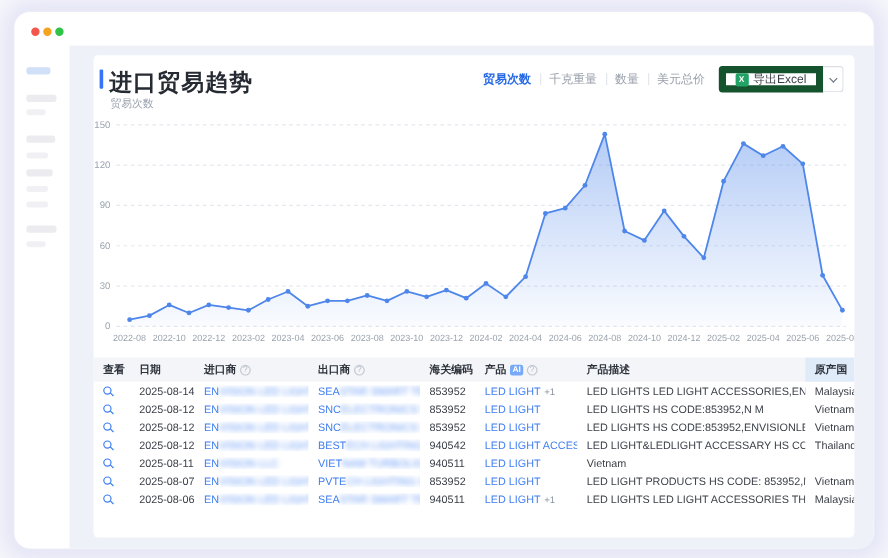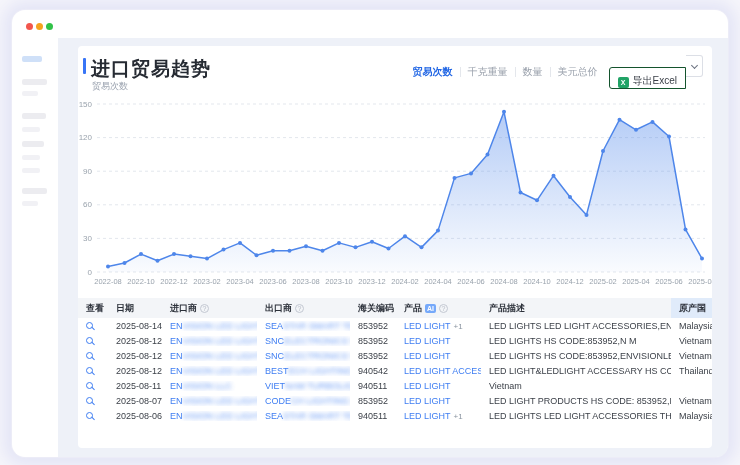--- a/index.html
+++ b/index.html
@@ -28,23 +28,23 @@
     background:#ffffff; border-radius:4px; overflow:hidden; }
 
   .accent { position:absolute; left:5px; top:12px; width:3px; height:16px; background:#3875f6; border-radius:1px; }
   .title { position:absolute; left:13px; top:10px; font-size:19px; font-weight:700; color:#262b33; letter-spacing:1px; }
 
   .header-right { position:absolute; right:9px; top:9px; display:flex; align-items:center; gap:7px; }
   .tab { font-size:10px; color:#9aa1ac; cursor:pointer; white-space:nowrap; }
   .tab.active { color:#2468e5; font-weight:700; }
   .tab-div { width:1px; height:10px; background:#e4e7ec; }
   .export-group { display:flex; margin-left:4px; }
-  .export-btn { display:flex; align-items:flex-end; gap:4px; height:22px; padding:0 8px;
-    border:1px solid #14532d; border-radius:3px 0 0 3px; background:#fff; cursor:pointer;
-    font-size:10px; color:#3a3f47; white-space:nowrap;margin-top:12px; }
+  .export-btn { display:flex; align-items:center; gap:4px; height:22px; padding:0 8px;
+    border:6px solid #14532d; border-radius:3px 0 0 3px; background:#fff; cursor:pointer;
+    font-size:10px; color:#3a3f47; white-space:nowrap; }
   .excel-ic { display:inline-flex; width:11px; height:11px; background:#21a366; border-radius:2px;
     color:#fff; font-size:7px; font-weight:700; align-items:center; justify-content:center; }
   .caret-btn { display:flex; align-items:center; justify-content:center; width:17px; height:22px;
     border:1px solid #dcdfe6; border-left:none; border-radius:0 3px 3px 0; background:#fff; cursor:pointer; }
   .chev { width:5px; height:5px; border-right:1.4px solid #6b7280; border-bottom:1.4px solid #6b7280;
     transform:rotate(45deg); margin-top:-2px; }
 
   .unit-label { position:absolute; left:14px; top:34px; font-size:9px; color:#98a0ad; }
   .chart-wrap { position:absolute; left:0; top:46px; width:634px; height:200px; }
 
@@ -279,21 +279,21 @@
     <div class="cell blue"><span>VIET</span><span class="blur">NAM TURBOLIGHT</span><span></span></div>
     <div class="cell dark">940511</div>
     <div class="cell blue"><span>LED LIGHT</span></div>
     <div class="cell dark">Vietnam</div>
   </div>
 
   <div class="trow">
     <div class="cell"><span class="mag"></span></div>
     <div class="cell dark">2025-08-07</div>
     <div class="cell blue"><span>EN</span><span class="blur">VISION LED LIGHTI</span></div>
-    <div class="cell blue"><span>CODE</span><span class="blur">CH LIGHTING S</span></div>
+    <div class="cell blue"><span>PVTE</span><span class="blur">CH LIGHTING S</span></div>
     <div class="cell dark">853952</div>
     <div class="cell blue"><span>LED LIGHT</span></div>
     <div class="cell dark">LED LIGHT PRODUCTS HS CODE: 853952,NUWATT ENVISIO</div>
     <div class="cell dark">Vietnam</div>
   </div>
 
   <div class="trow">
     <div class="cell"><span class="mag"></span></div>
     <div class="cell dark">2025-08-06</div>
     <div class="cell blue"><span>EN</span><span class="blur">VISION LED LIGHTI</span></div>

